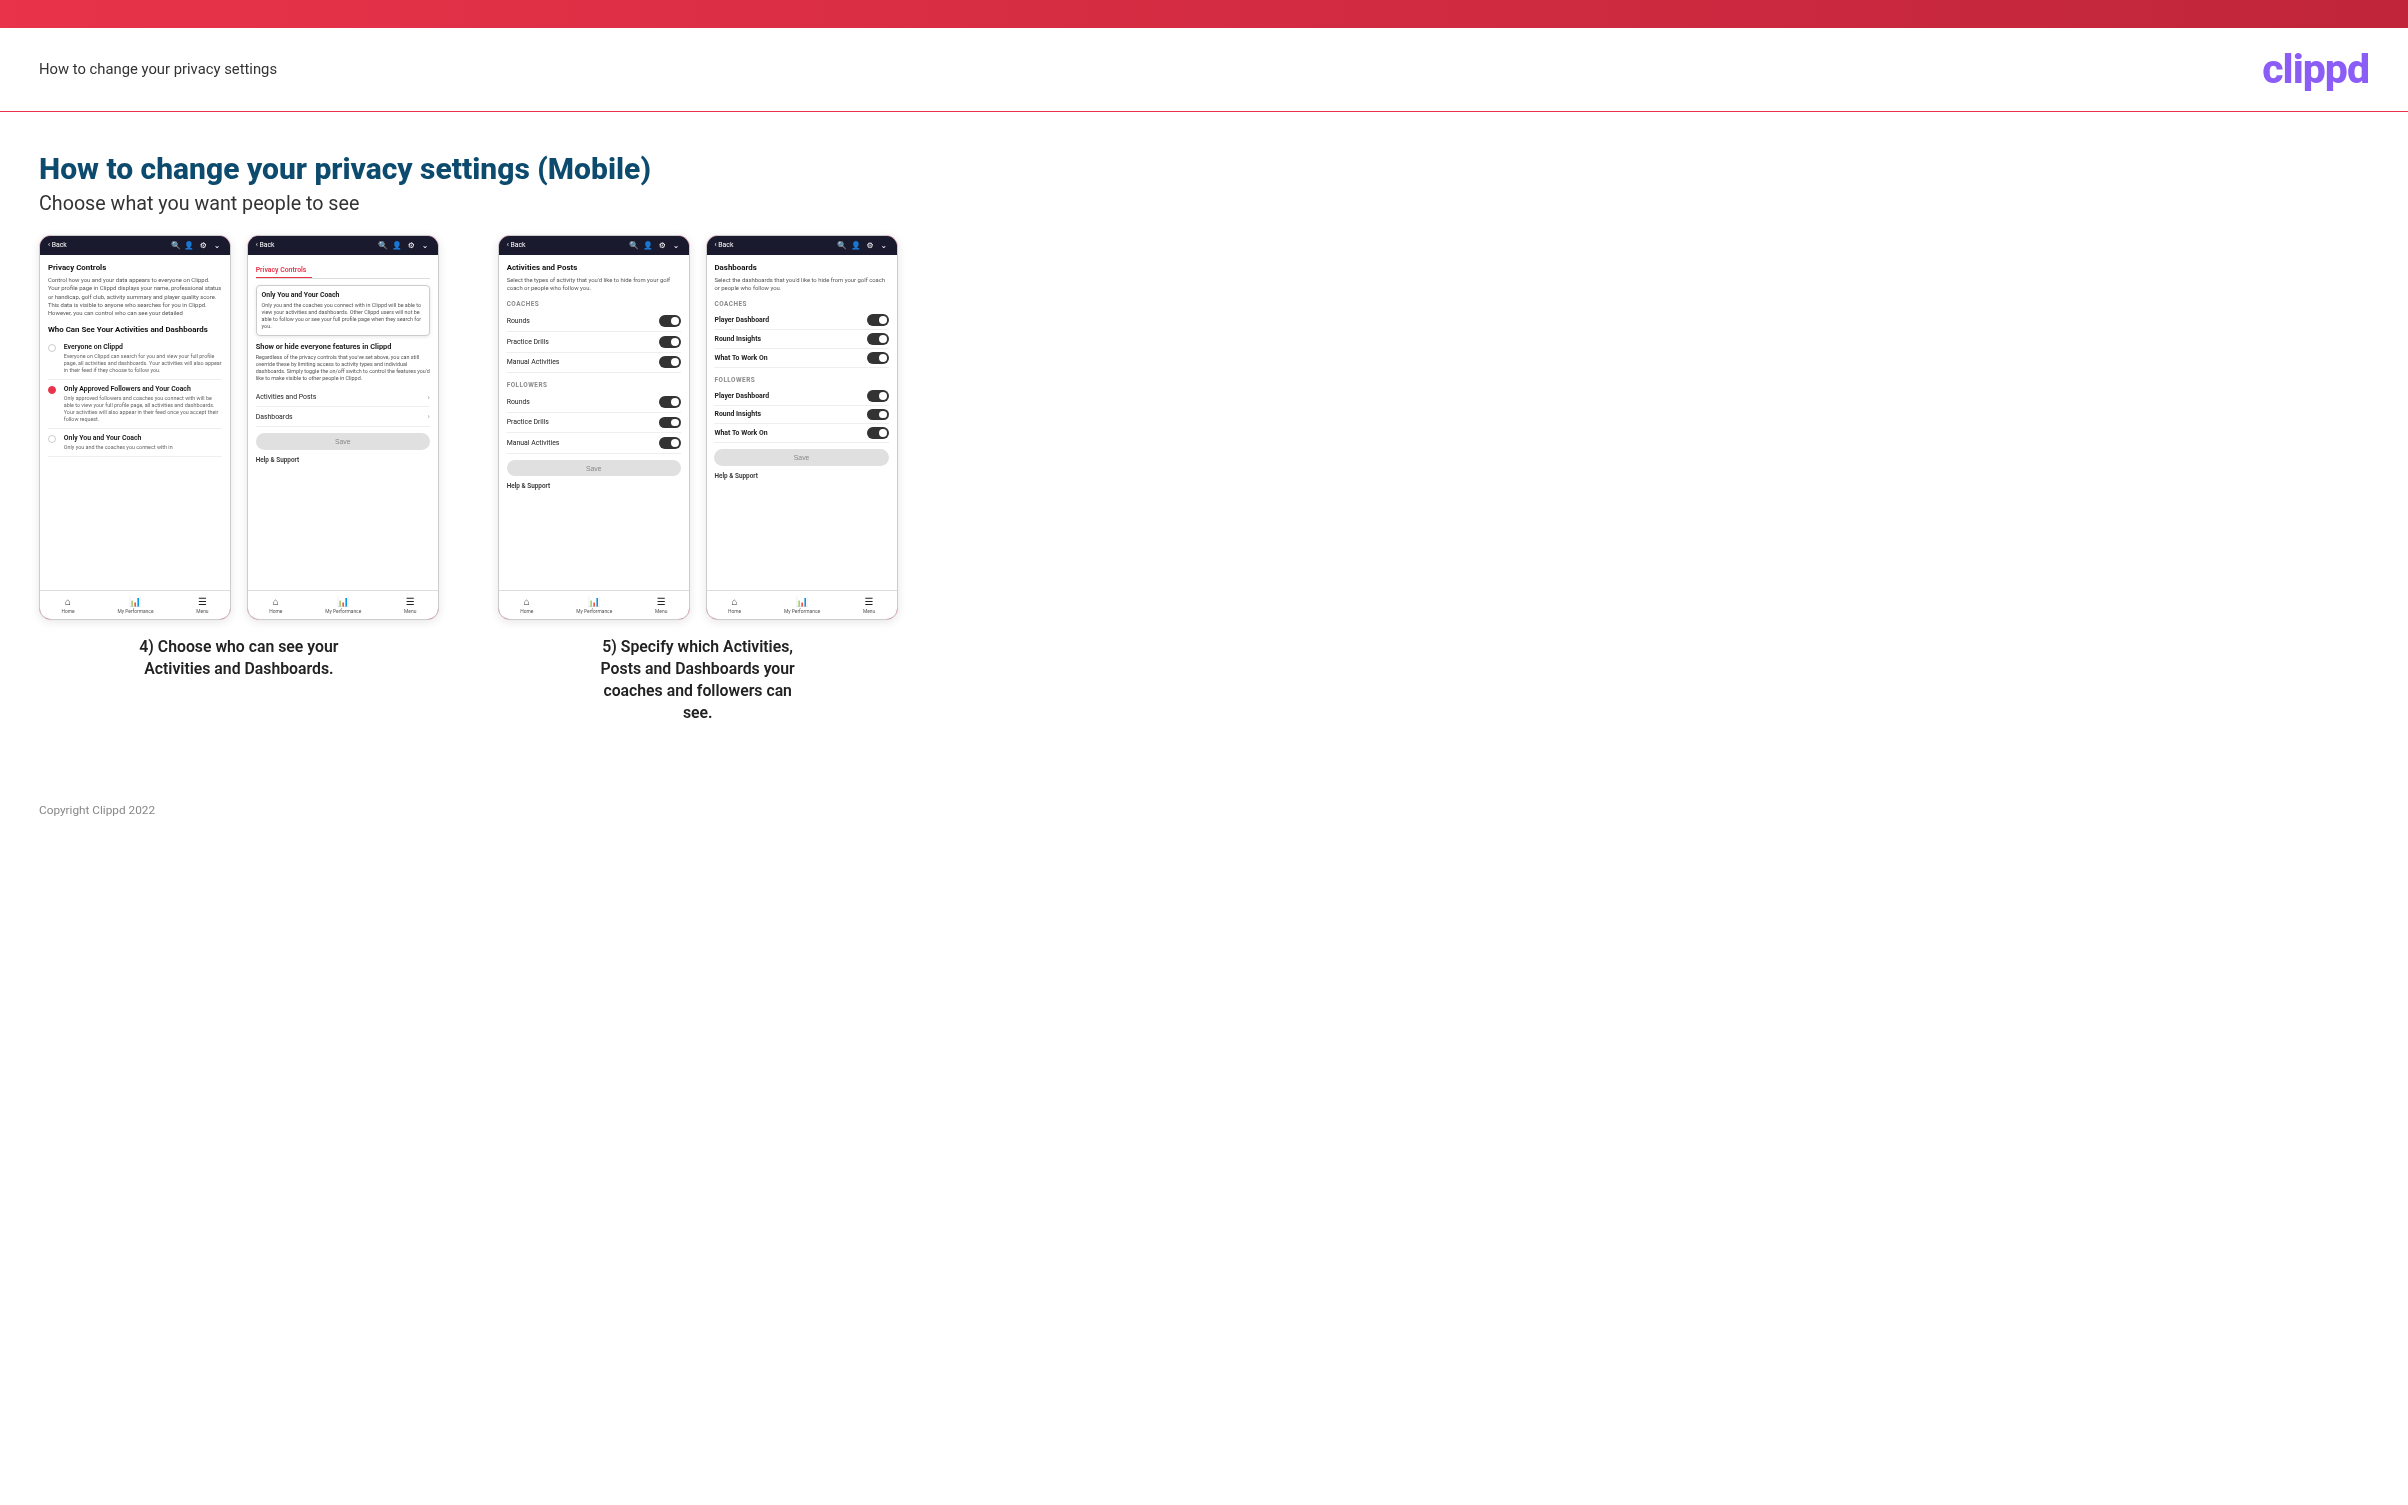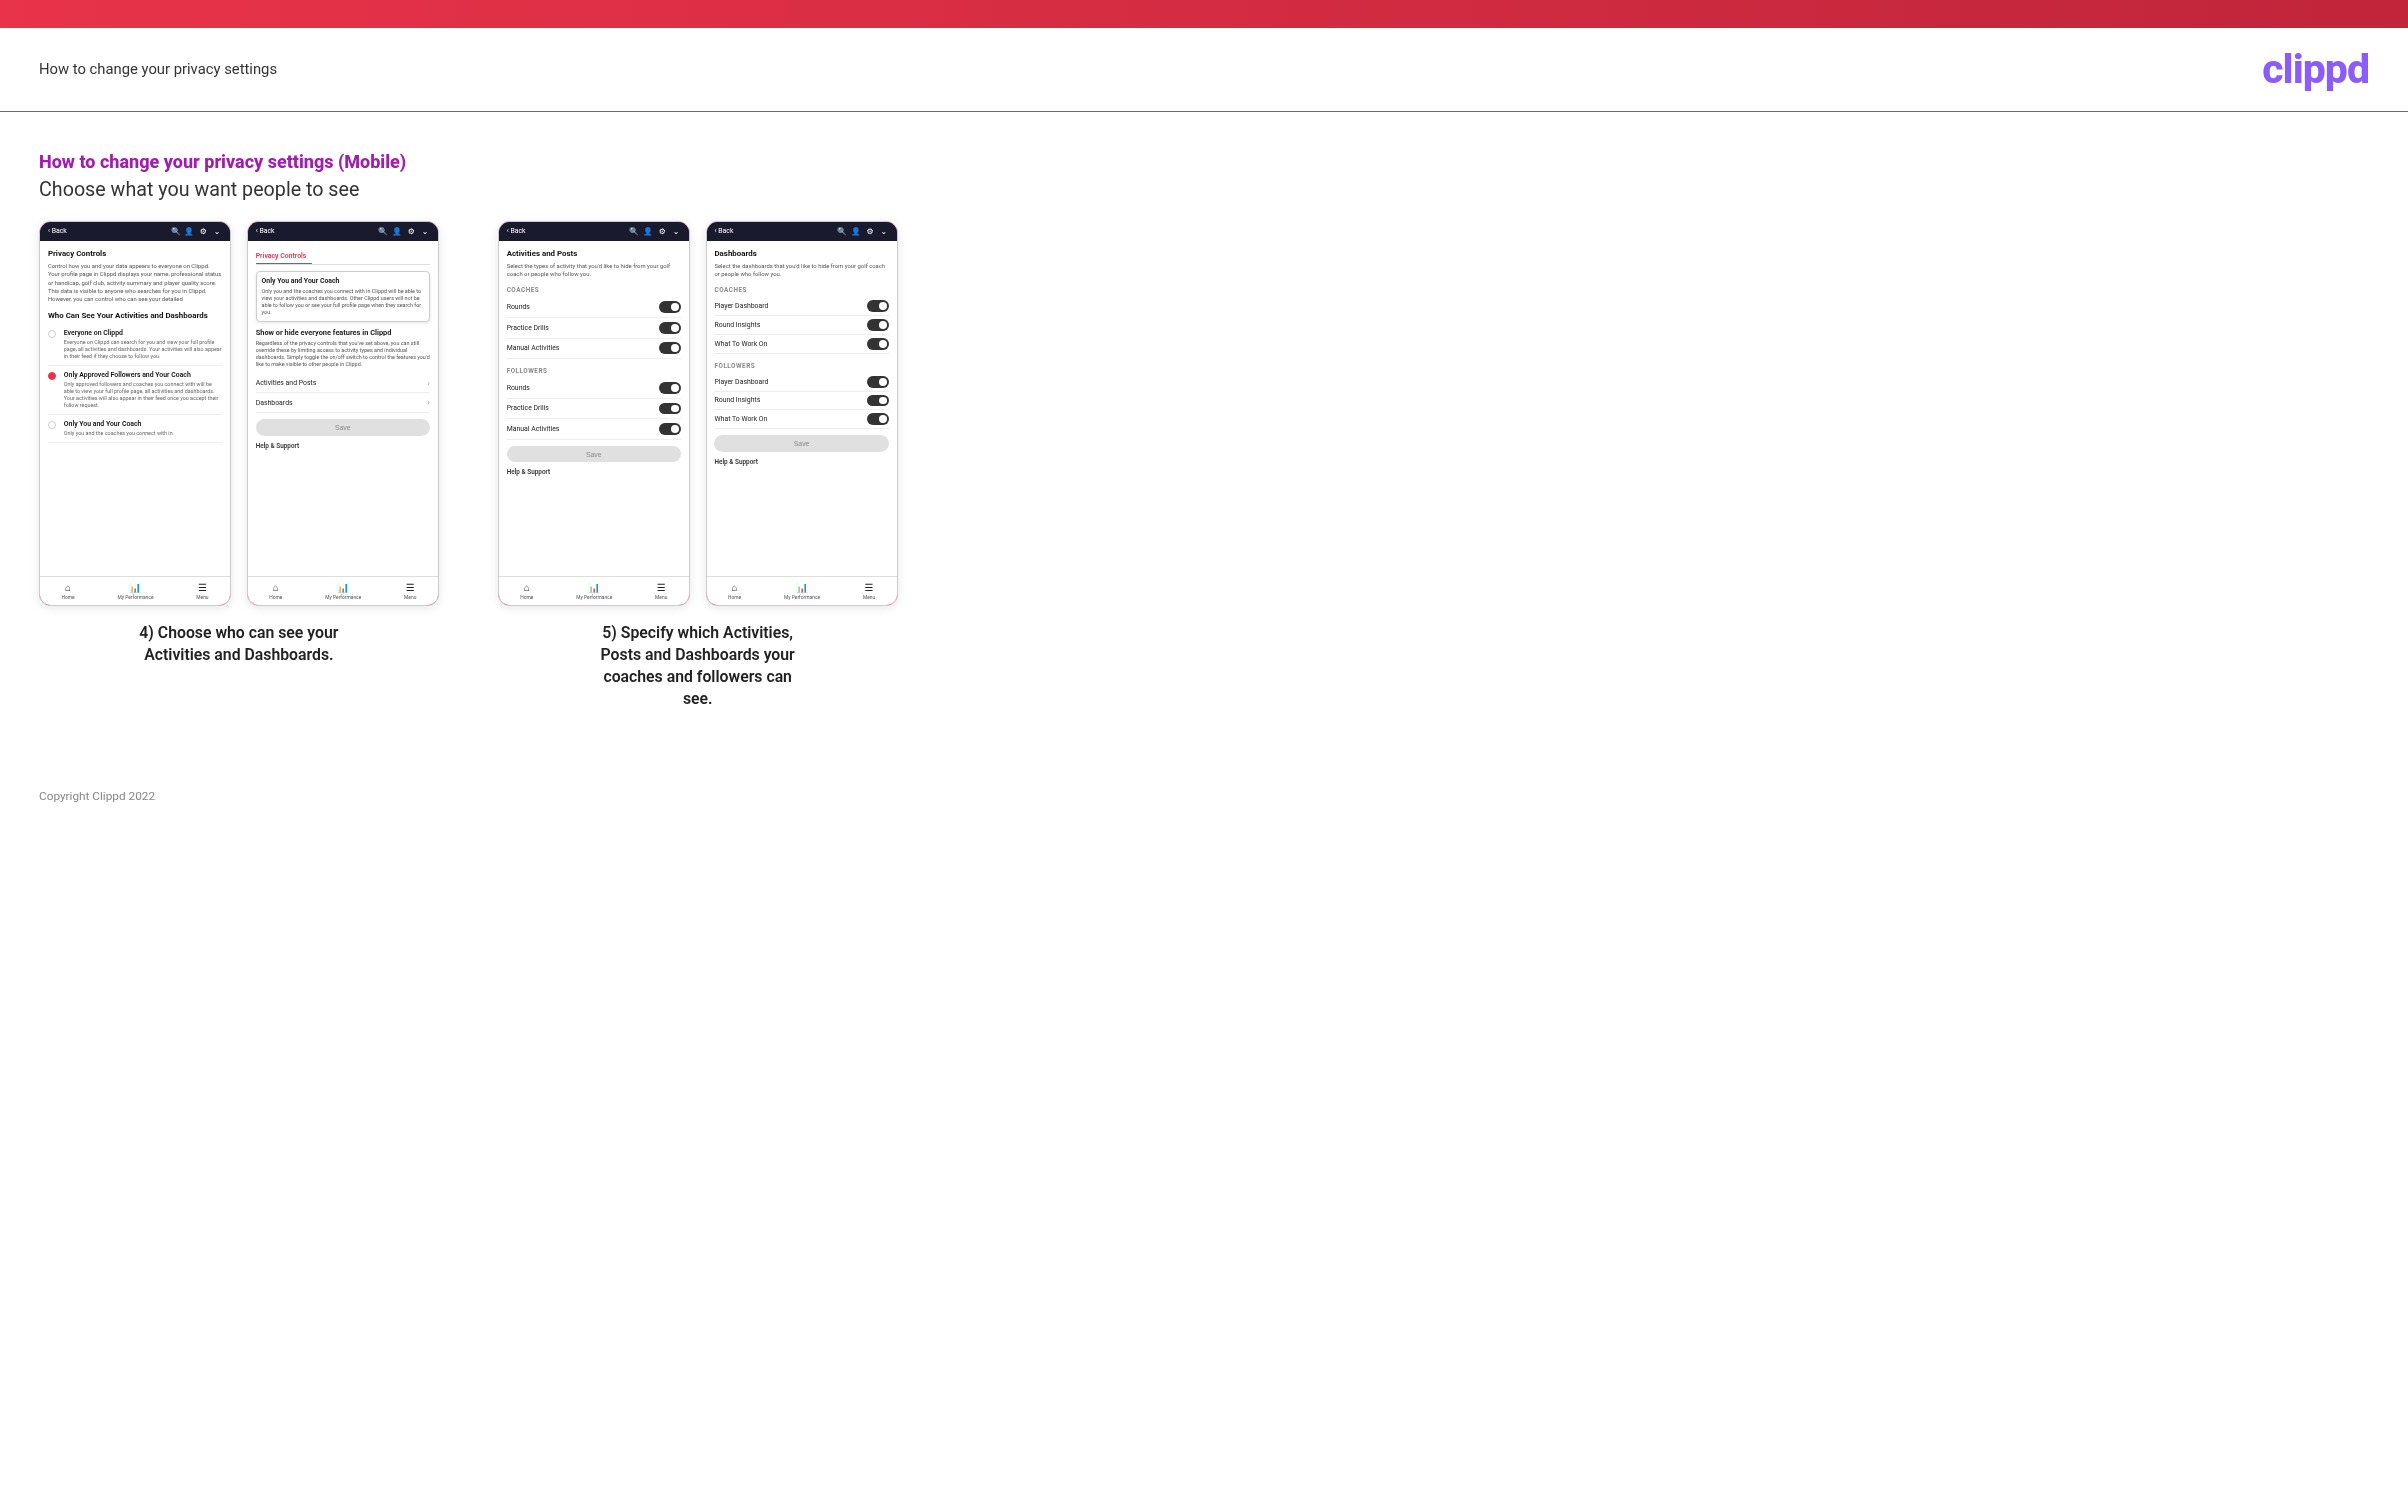--- a/index.html
+++ b/index.html
@@ -34,23 +34,23 @@
       color: #8b5cf6;
       letter-spacing: -1px;
     }
 
     
     .main {
       padding: 39px 39px 59px 39px;
     }
 
     .page-heading {
-      font-size: 18px;
+      font-size: 30px;
       font-weight: 800;
-      color: #a21caf;
+      color: #0c4a6e;
       margin-bottom: 5.9px;
     }
     .page-subheading {
       font-size: 19.7px;
       color: #333;
     }
 
     
     .phone-mockup {
       width: 192px;
@@ -328,20 +328,21 @@
 
     
     .footer {
       padding: 19.7px 39px;
       font-size: 11.8px;
       color: #888;
     }
 
     .dashboards-list .toggle-row {
       padding: 3px 0;
+      font-weight: bold;
     }
   </style>
 </head>
 <body>
 
 <div class="top-bar"></div>
 
 <div class="header">
   <span class="header-title">How to change your privacy settings</span>
   <span class="logo">clippd</span>

